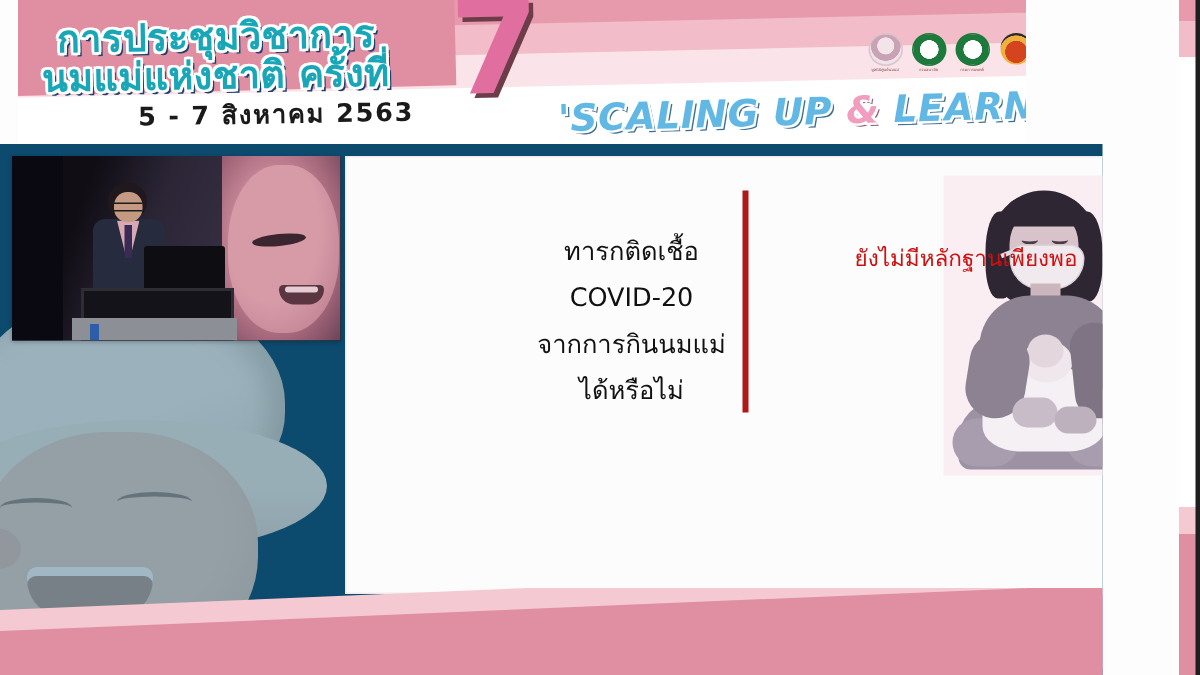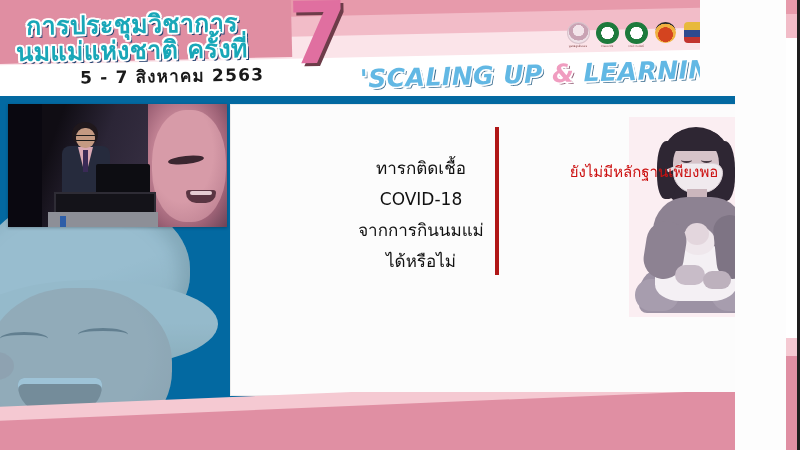--- a/index.html
+++ b/index.html
@@ -6,21 +6,21 @@
   html,body{margin:0;padding:0;}
   body{
     width:800px;height:450px;overflow:hidden;
     background:#ffffff;
     font-family:"DejaVu Sans","Liberation Sans",sans-serif;
     position:relative;
   }
   #stage{position:absolute;inset:0;width:800px;height:450px;overflow:hidden;background:#fdfdfd;}
 
   
-  .hdr{position:absolute;left:0;top:0;width:672px;height:96px;overflow:hidden;padding-left:28px;}
+  .hdr{position:absolute;left:12px;top:0;width:672px;height:96px;overflow:hidden;}
   .hdr-white{position:absolute;inset:0;background:#ffffff;}
   .band-dark{
     position:absolute;left:-40px;top:-34px;width:900px;height:92px;
     background:#e79aab;transform:rotate(-1.25deg);transform-origin:left top;
   }
   .band-mid{
     position:absolute;left:-40px;top:24px;width:900px;height:26px;
     background:#f2bcc8;transform:rotate(-1.25deg);transform-origin:left top;
   }
   .band-pale{
@@ -80,21 +80,21 @@
   .lg3 .mark{background:radial-gradient(circle at 50% 50%, #ffffff 0 42%, #1d7a3c 44% 100%);border:1px solid #1d7a3c;}
   .lg4 .mark{background:radial-gradient(circle at 50% 60%, #d4441f 0 44%, #f0b040 46% 66%, #2b2b2b 68% 100%);}
   .lg5 .mark{background:linear-gradient(180deg,#e8b93c 0 38%,#2f4a8f 38% 72%,#c2342f 72% 100%);border-radius:4px;}
   .lg6 .mark{background:radial-gradient(circle at 50% 50%, #ffffff 0 40%, #1a1a1a 42% 100%);}
   .lg7 .mark{background:radial-gradient(circle at 50% 50%, #f0e2cf 0 38%, #a3241f 40% 100%);}
   .lg8 .thaihealth{font-size:9px;font-weight:bold;color:#d6352c;line-height:9px;letter-spacing:-0.5px;}
   .lg8 .dots{font-size:5px;color:#3f9a4a;line-height:5px;letter-spacing:1px;}
   .lg8 .sub{font-size:2.6px;color:#c0392b;line-height:3px;}
 
   
-  .slide{position:absolute;left:0;top:96px;width:735px;height:354px;background:#0369a1;overflow:hidden;}
+  .slide{position:absolute;left:0;top:96px;width:735px;height:354px;background:#0c4a6e;overflow:hidden;}
 
   
   .baby-bg{
     position:absolute;left:-26px;top:106px;width:300px;height:250px;overflow:hidden;opacity:.62;
   }
   .baby-bg .hat{
     position:absolute;left:6px;top:-8px;width:210px;height:150px;border-radius:50% 50% 46% 46%;
     background:linear-gradient(160deg,#f3f1ec 0 55%,#ddd9d0 100%);
     box-shadow:inset -10px 6px 16px rgba(150,145,135,.35);
   }
@@ -274,21 +274,21 @@
       <div class="eyeL"></div>
       <div class="eyeR"></div>
       <div class="mouth"></div>
       <div class="shoulder"></div>
     </div>
 
     <div class="card">
 
       <div class="qblock">
         <div>ทารกติดเชื้อ</div>
-        <div>COVID-18</div>
+        <div>COVID-20</div>
         <div>จากการกินนมแม่</div>
         <div>ได้หรือไม่</div>
       </div>
 
       <div class="divider"></div>
 
       <div class="momwrap">
         <div class="m-hairback"></div>
         <div class="m-hairsideL"></div>
         <div class="m-hairsideR"></div>

